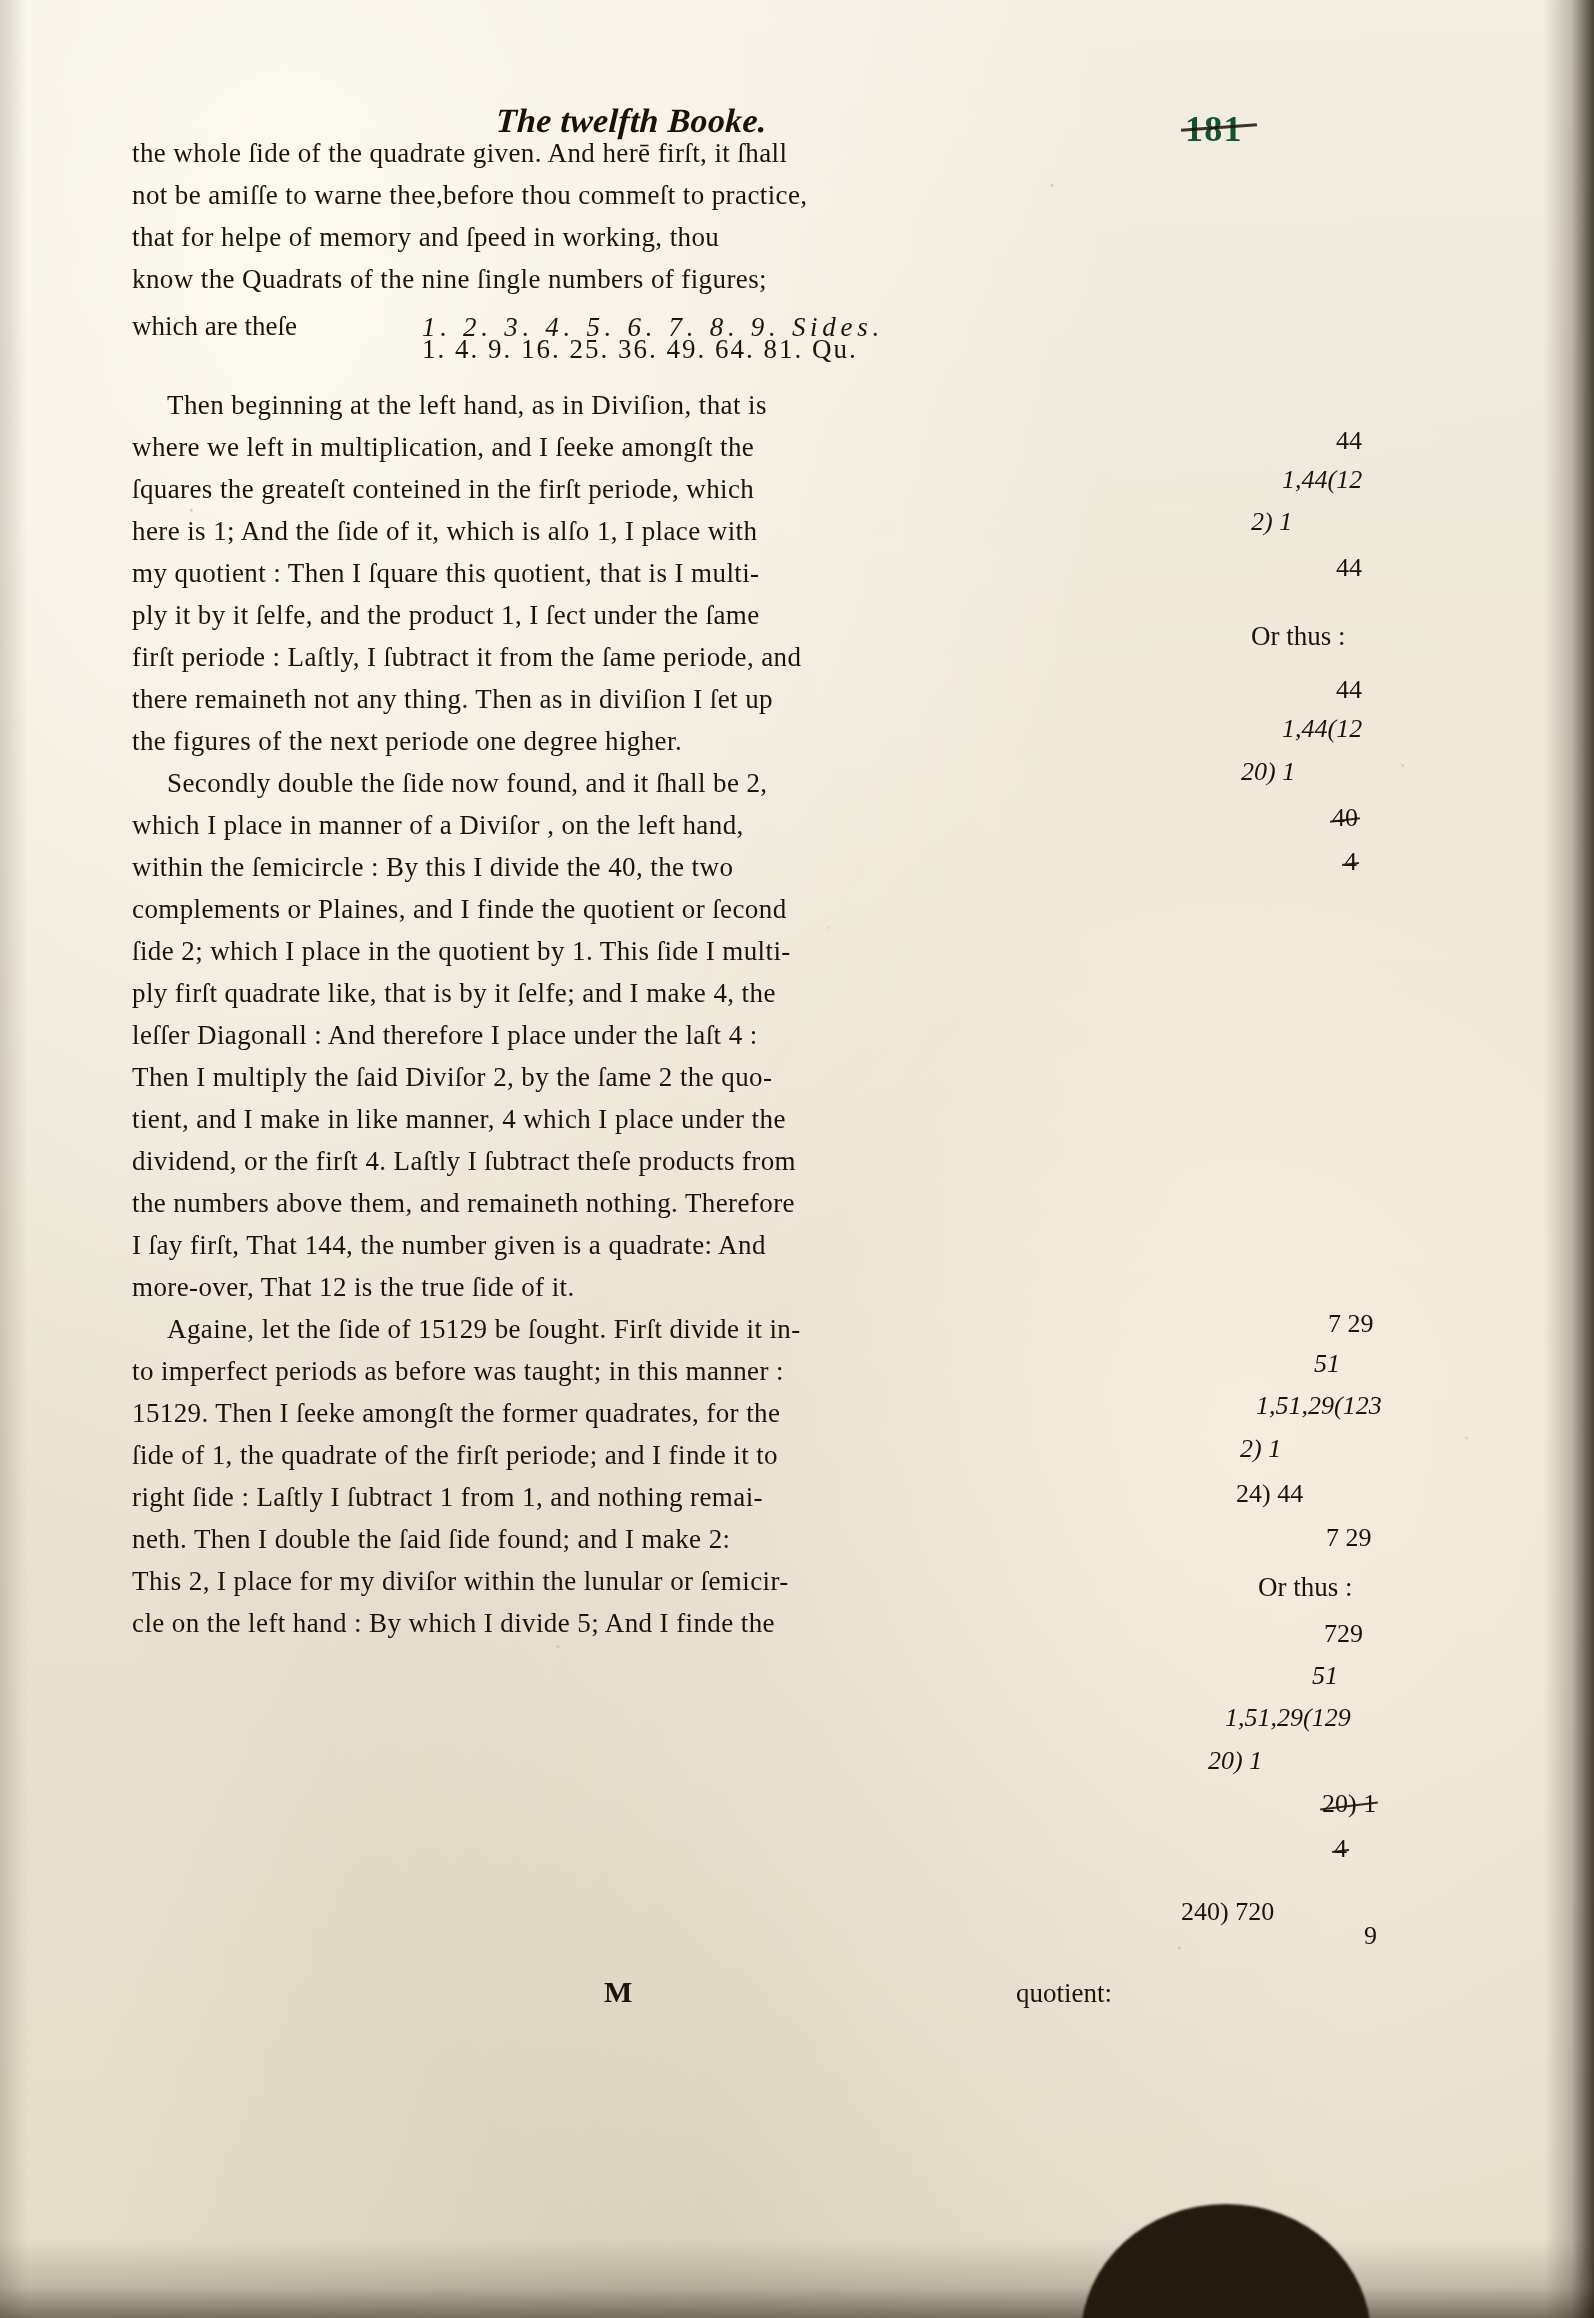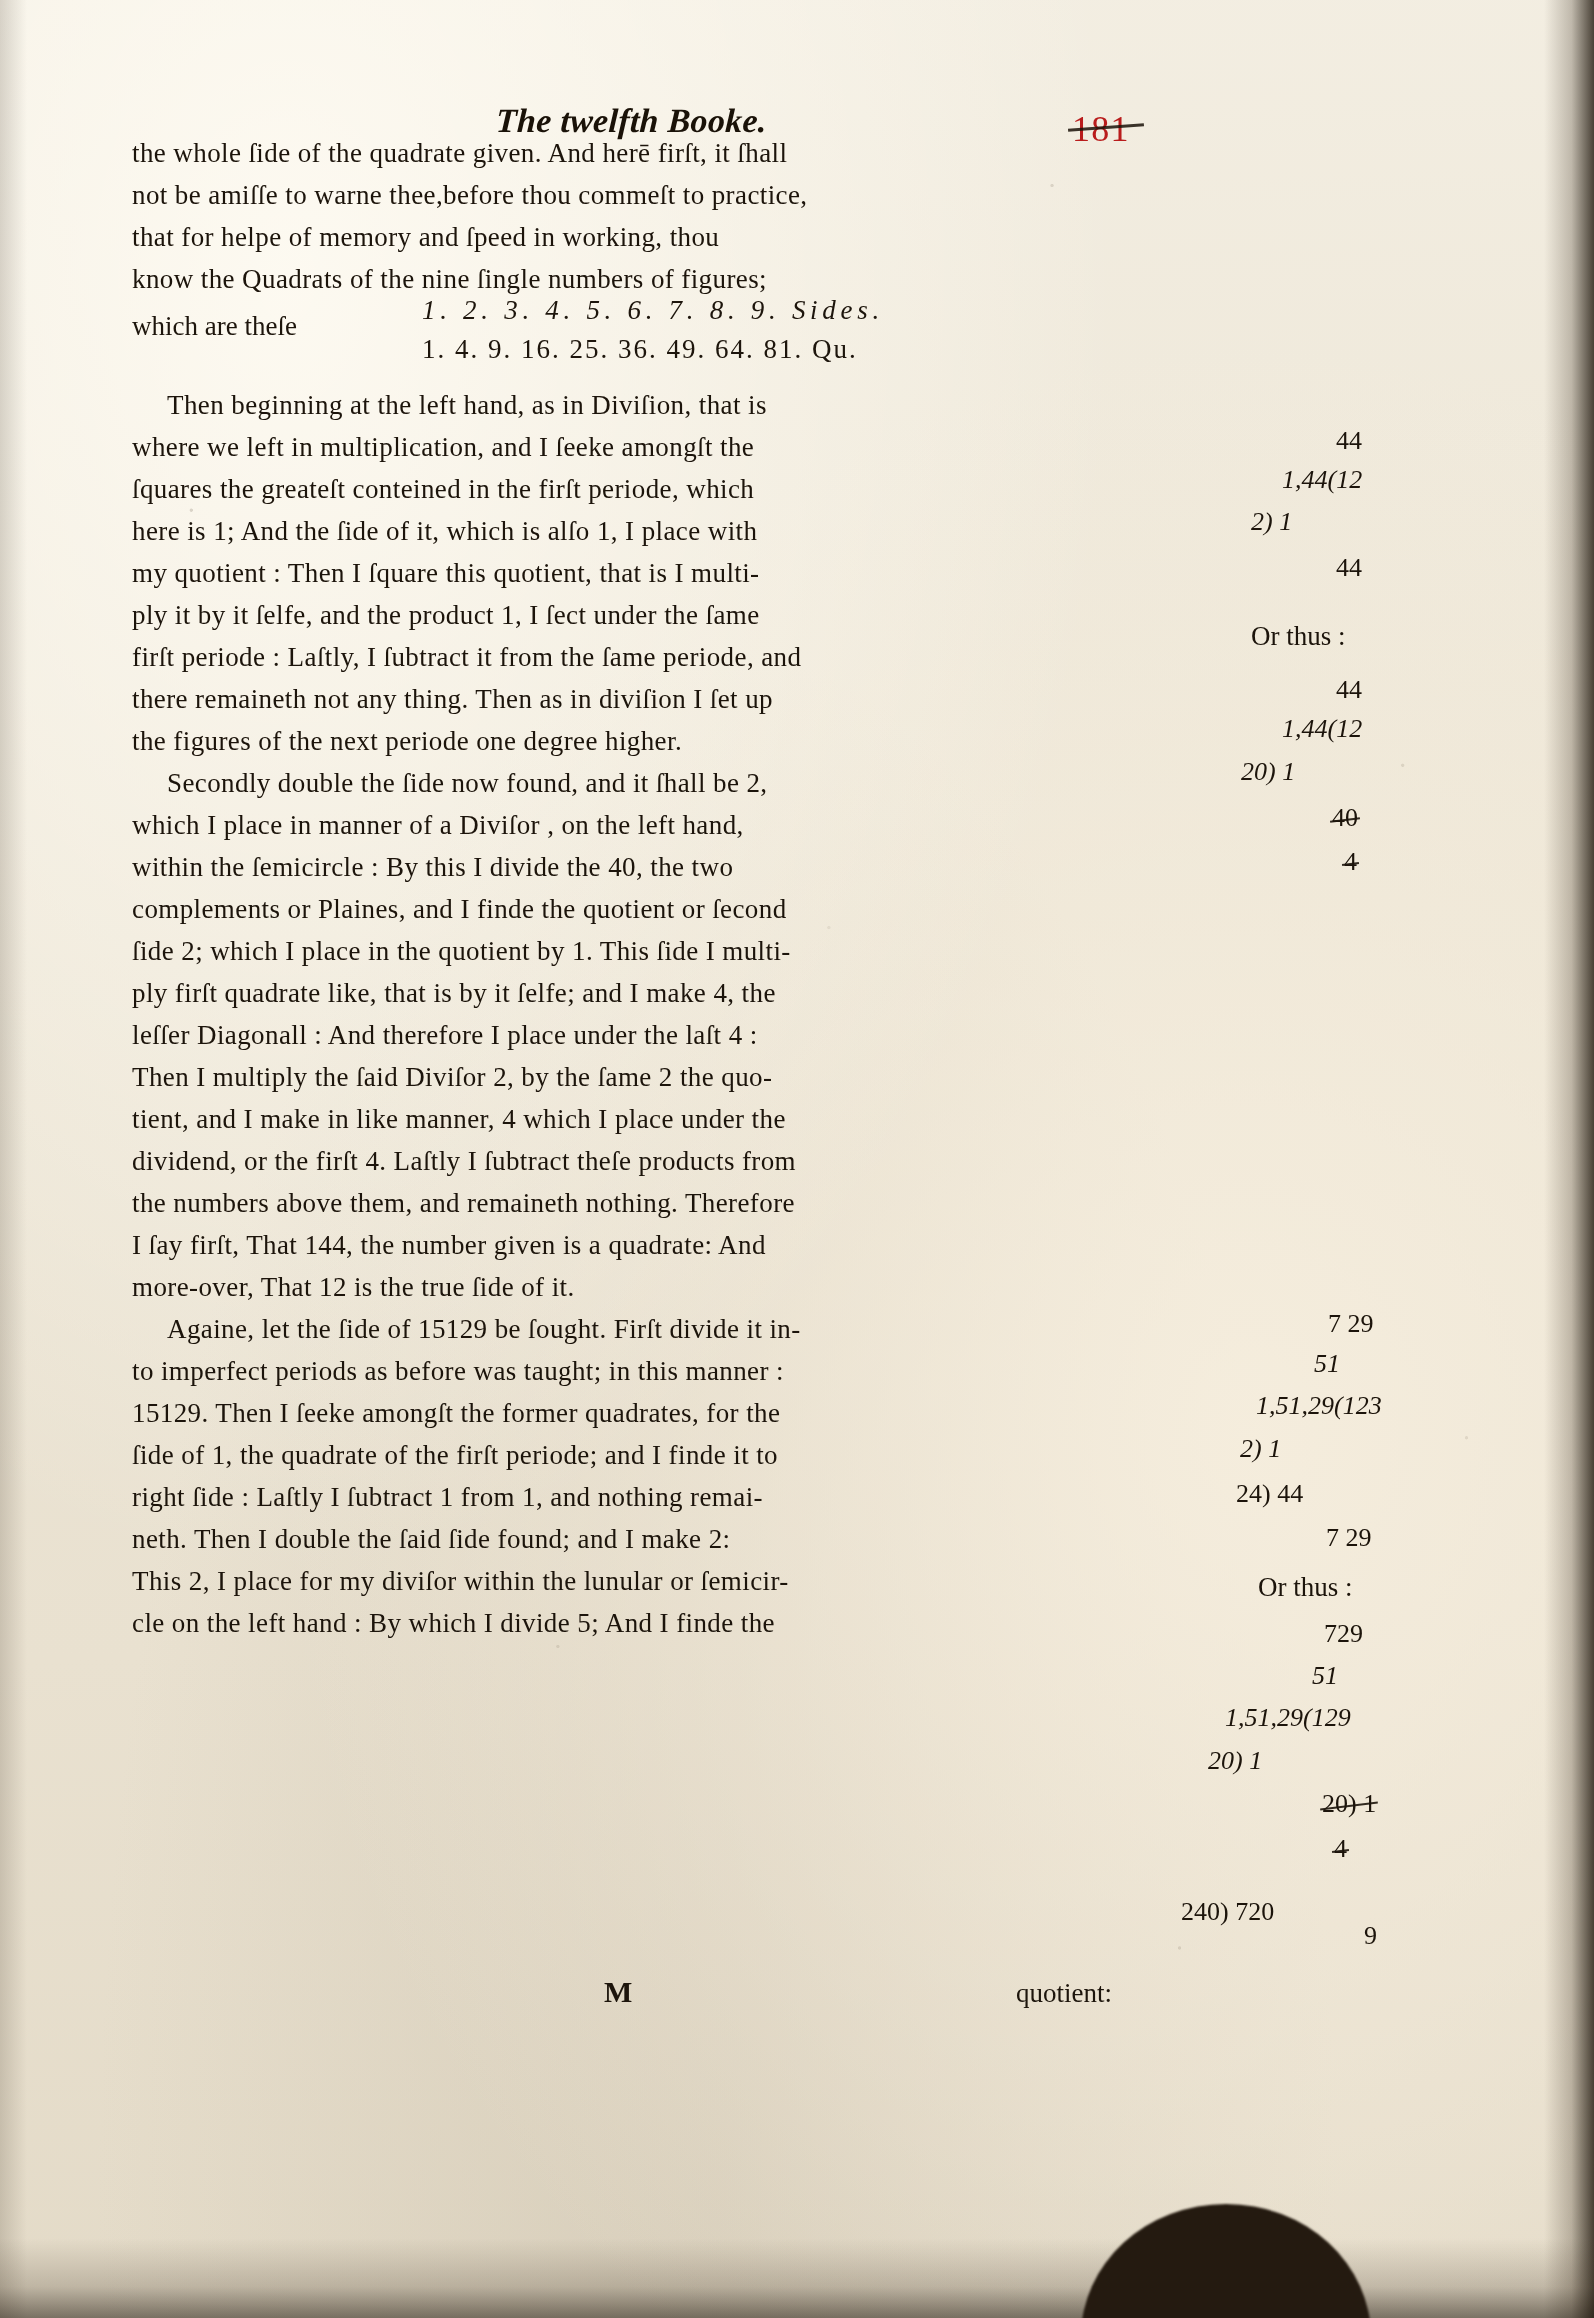--- a/index.html
+++ b/index.html
@@ -117,27 +117,27 @@
     font-family: "Liberation Serif", serif;
     font-style: italic;
     font-weight: bold;
     font-size: 34px;
     letter-spacing: 0.3px;
     color: #1a1208;
     transform: skewX(-3deg);
   }
   .page-num {
     position: absolute;
-    left: 1072px;
+    left: 1185px;
     top: 59px;
     font-family: "Liberation Serif", serif;
-    font-weight: normal;
+    font-weight: bold;
     font-size: 36px;
     letter-spacing: 1.3px;
-    color: #b91c1c;
+    color: #14532d;
   }
   .page-num .strike {
     position: absolute;
     left: -4px;
     top: 17.5px;
     width: 76px;
     height: 3.4px;
     background: #1a1208;
     transform: rotate(-4deg);
     opacity: 0.85;
@@ -155,21 +155,21 @@
     font-family: "Liberation Serif", serif;
     font-size: 27px;
     line-height: 42px;
     height: 42px;
     white-space: nowrap;
     color: #1c140b;
     letter-spacing: 0.1px;
   }
   .line.ind { padding-left: 35px; }
   .line.just { letter-spacing: 0.4px; }
-  .it { font-style: italic; }
+  .it { font-style: italic; margin-top: 17px; }
 
   
   .numrow-wrap {
     position: relative;
     height: 84px;
     text-align: center;
   }
   .numrow-label {
     position: absolute;
     left: 0;

